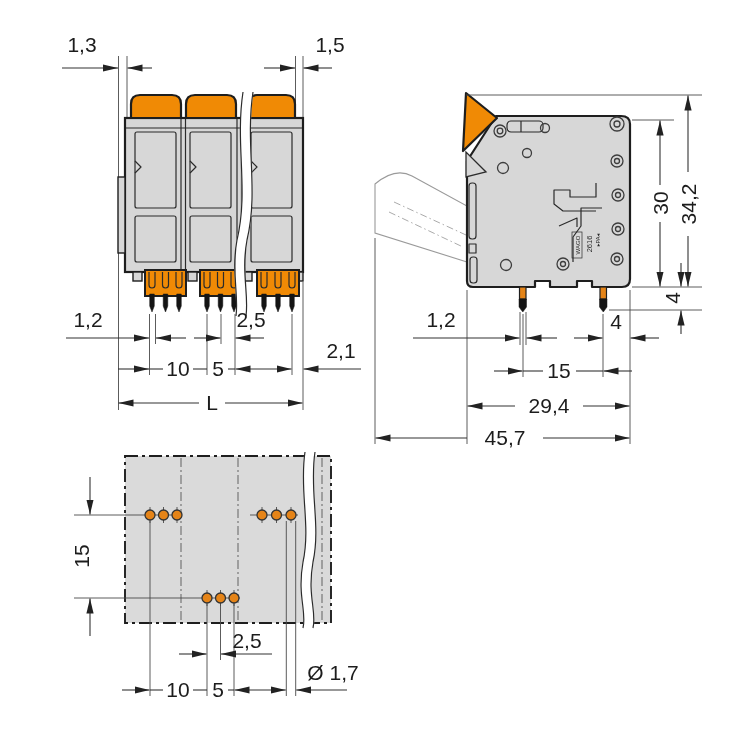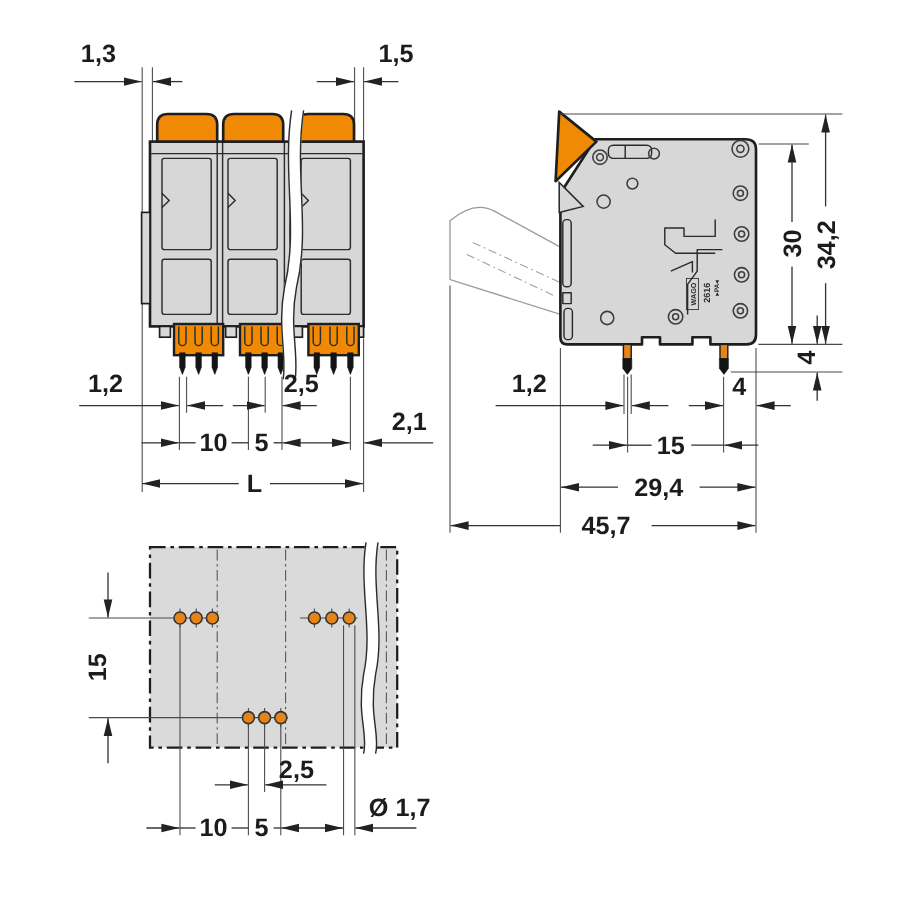--- a/index.html
+++ b/index.html
@@ -1,16 +1,16 @@
 <!DOCTYPE html>
 <html><head>
 <meta charset="utf-8">
 <style>
   html,body{margin:0;padding:0;background:#ffffff;}
-  .stage{width:750px;height:750px;position:relative;background:#fff;font-weight:bold;}
+  .stage{width:750px;height:750px;position:relative;background:#fff;}
   svg{display:block;}
   .body-fill{fill:#d7d7d7;}
   .inner{stroke:#2b2b2b;stroke-width:1.2;fill:none;stroke-linejoin:round;}
   .dim{stroke:#333;stroke-width:1.1;fill:none;}
   .ext{stroke:#4a4a4a;stroke-width:0.9;fill:none;}
   .phantom{stroke:#9a9a9a;stroke-width:1.1;fill:#ffffff;}
   .phantom-dash{stroke:#a0a0a0;stroke-width:0.9;fill:none;stroke-dasharray:7 3 1.5 3;}
   .chain{stroke:#1e1e1e;stroke-width:1.9;fill:none;stroke-dasharray:13 4 3 4;}
   .chain-thin{stroke:#555;stroke-width:0.9;fill:none;stroke-dasharray:9 3 2 3;}
   .white-band{stroke:#ffffff;stroke-width:11;fill:none;stroke-linecap:butt;}

